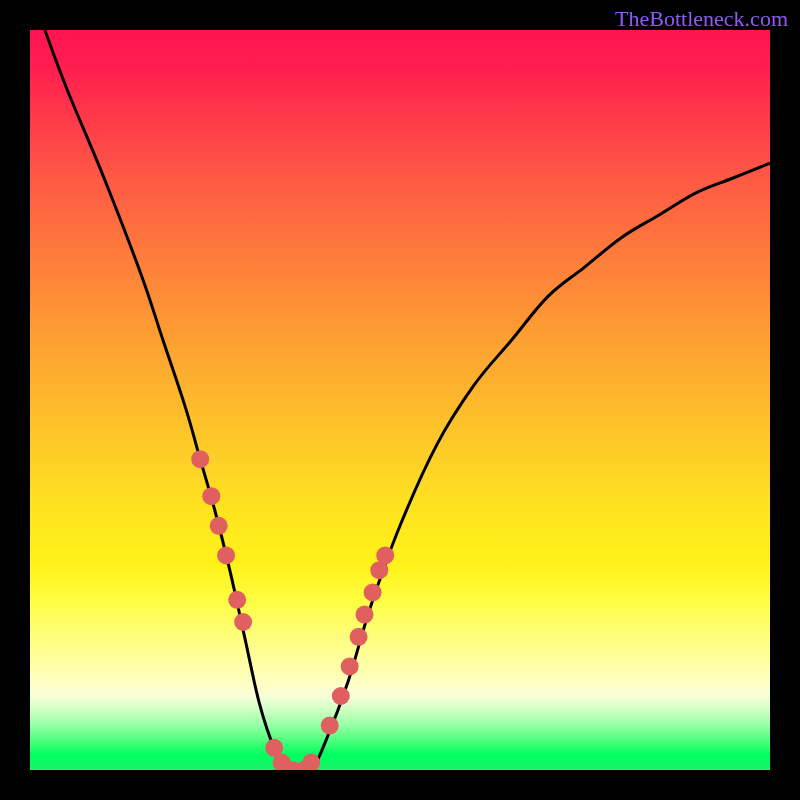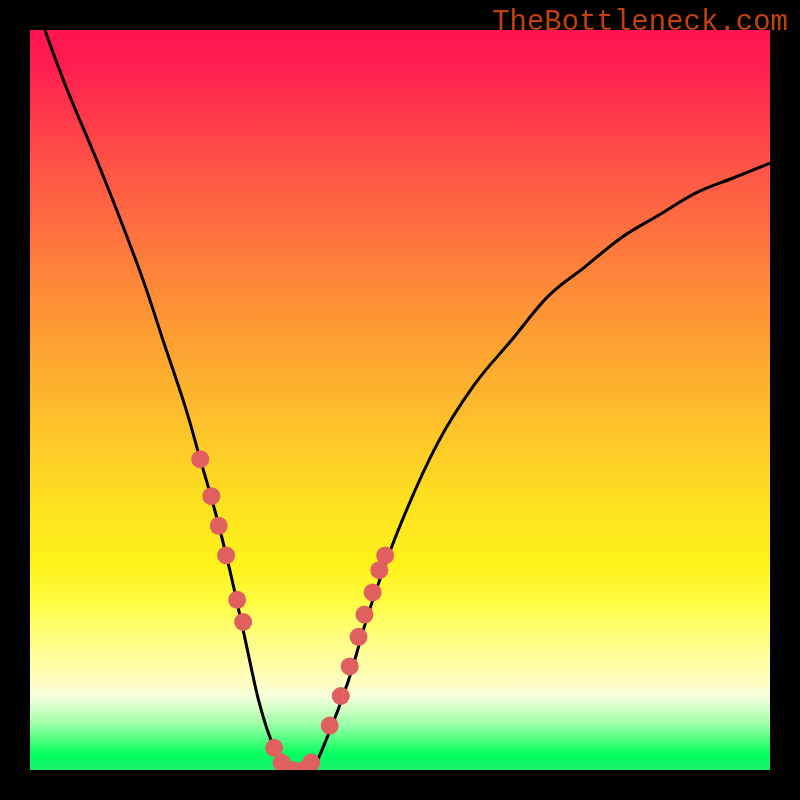--- a/index.html
+++ b/index.html
@@ -8,23 +8,23 @@
     width: 800px;
     height: 800px;
     background: #000;
     position: relative;
     overflow: hidden;
   }
   .watermark {
     position: absolute;
     top: 6px;
     right: 12px;
-    font-family: Liberation Mono, monospace;
-    font-size: 29px;
-    color: #c2410c;
+    font-family: Liberation Serif, serif;
+    font-size: 22px;
+    color: #8b5cf6;
     z-index: 2;
   }
   .plot-area {
     position: absolute;
     left: 30px;
     top: 30px;
     width: 740px;
     height: 740px;
     background: linear-gradient(to bottom,
       #ff1452 0%,

